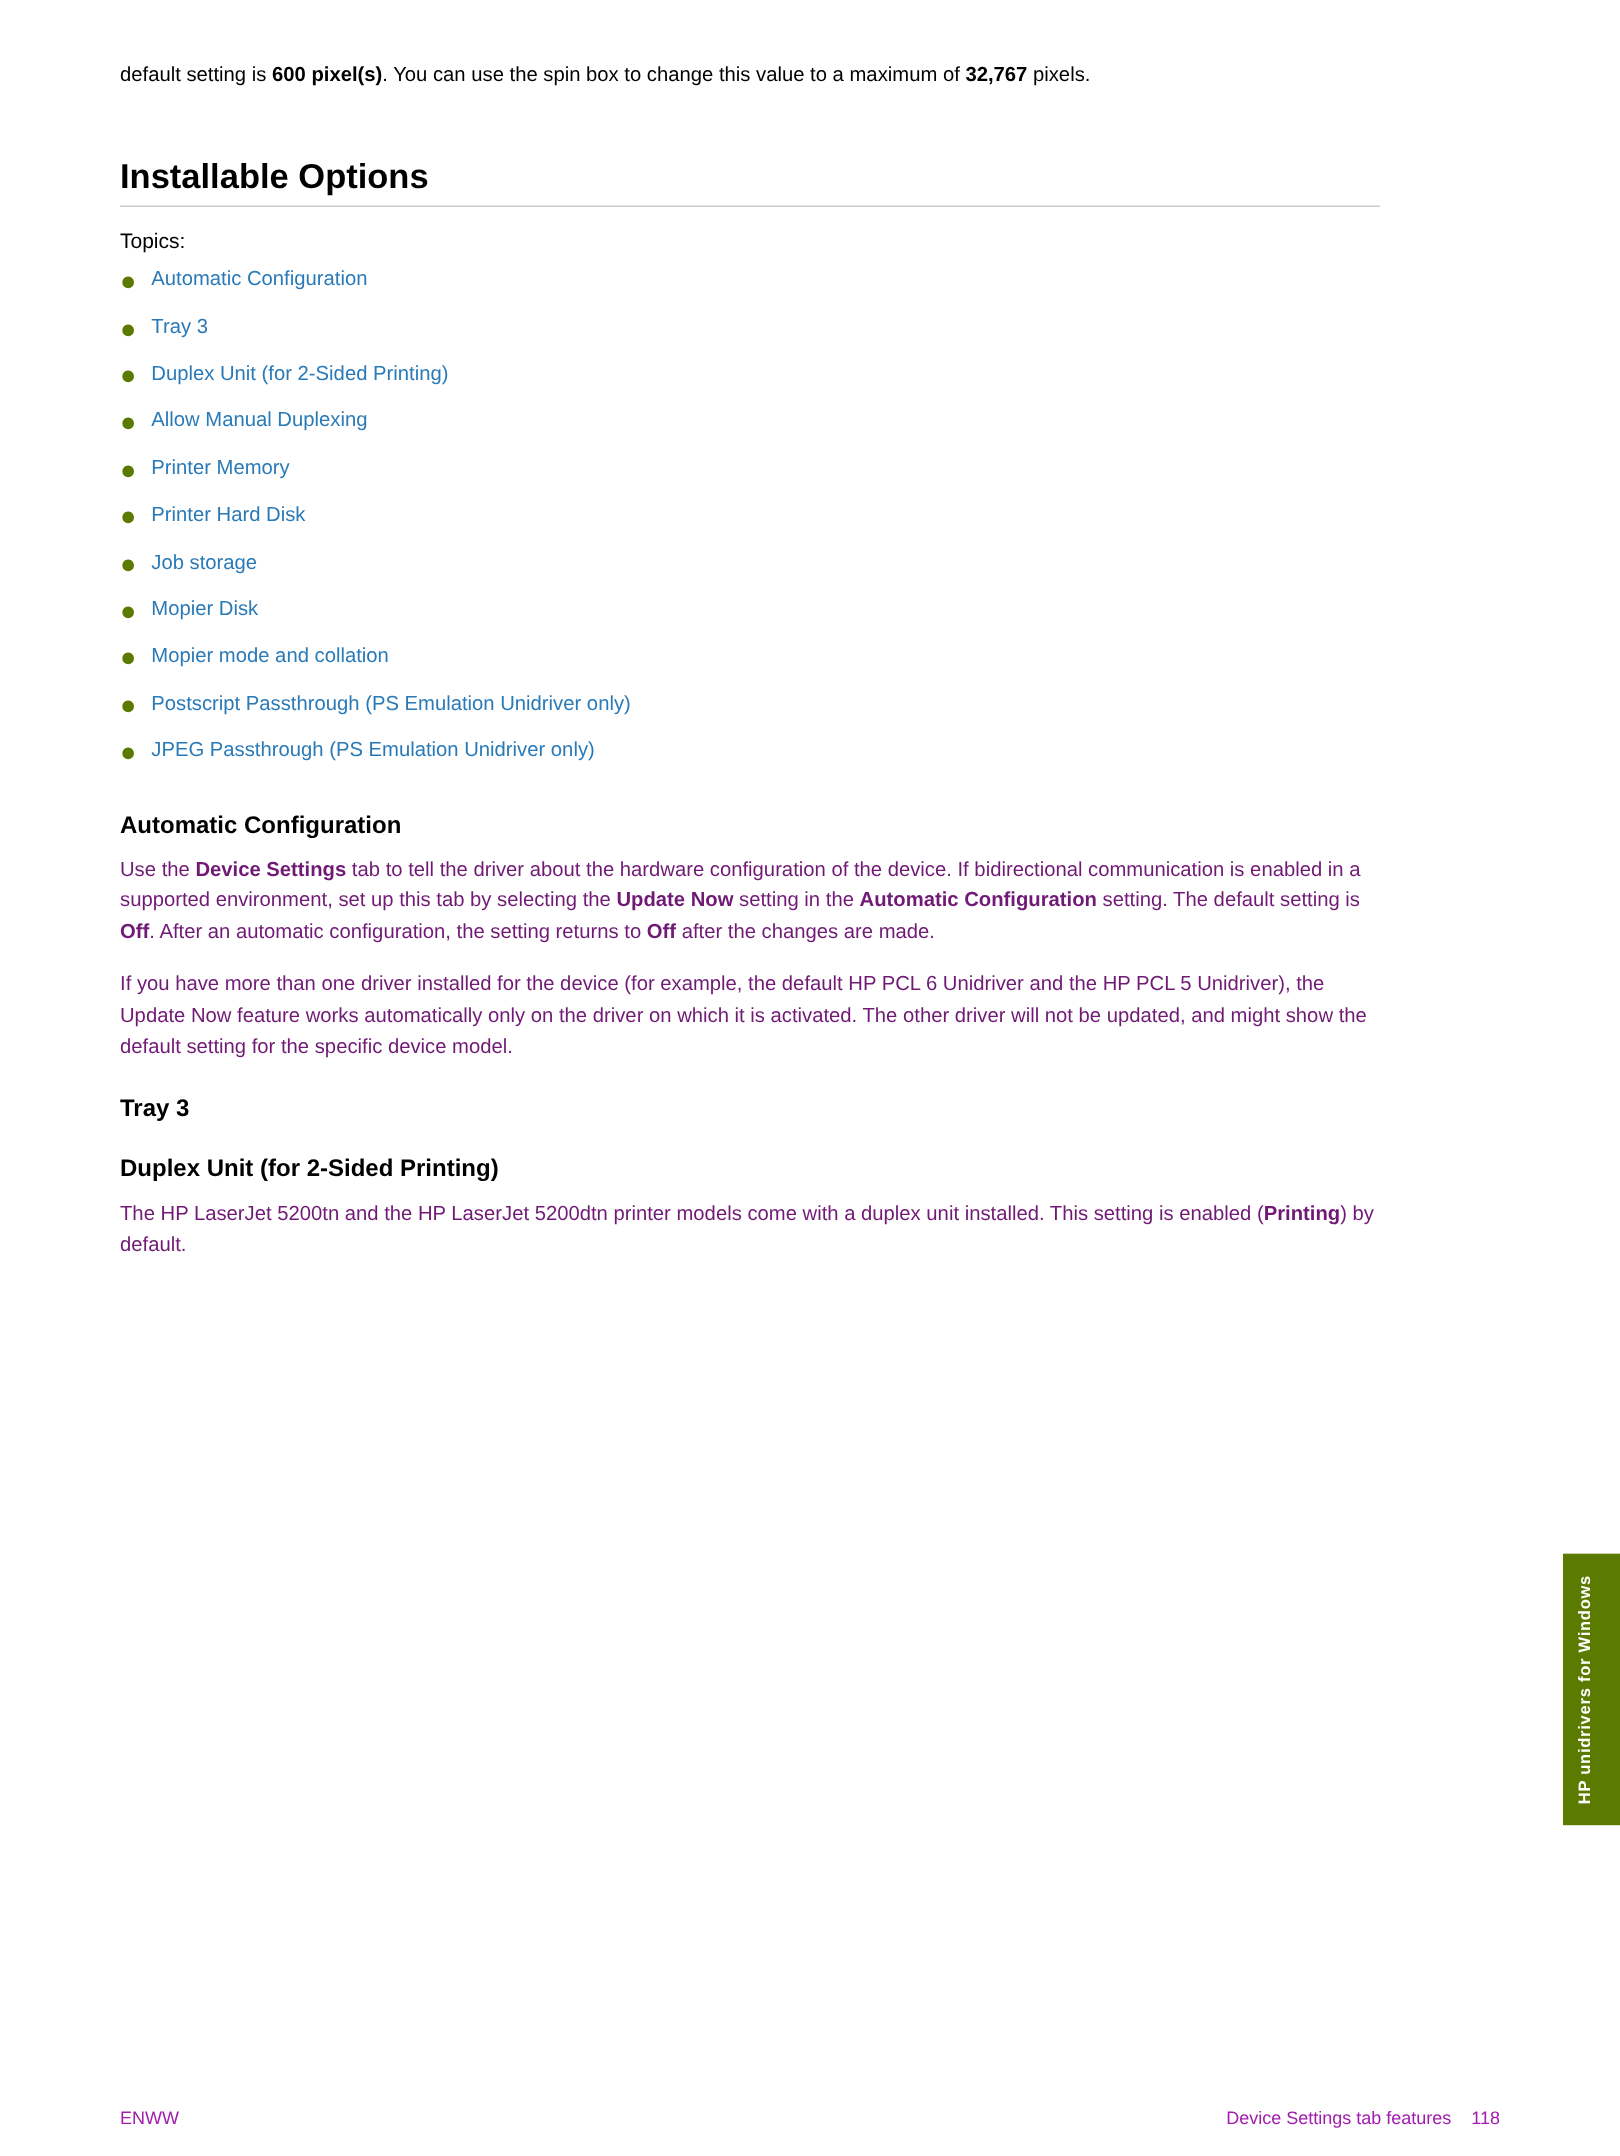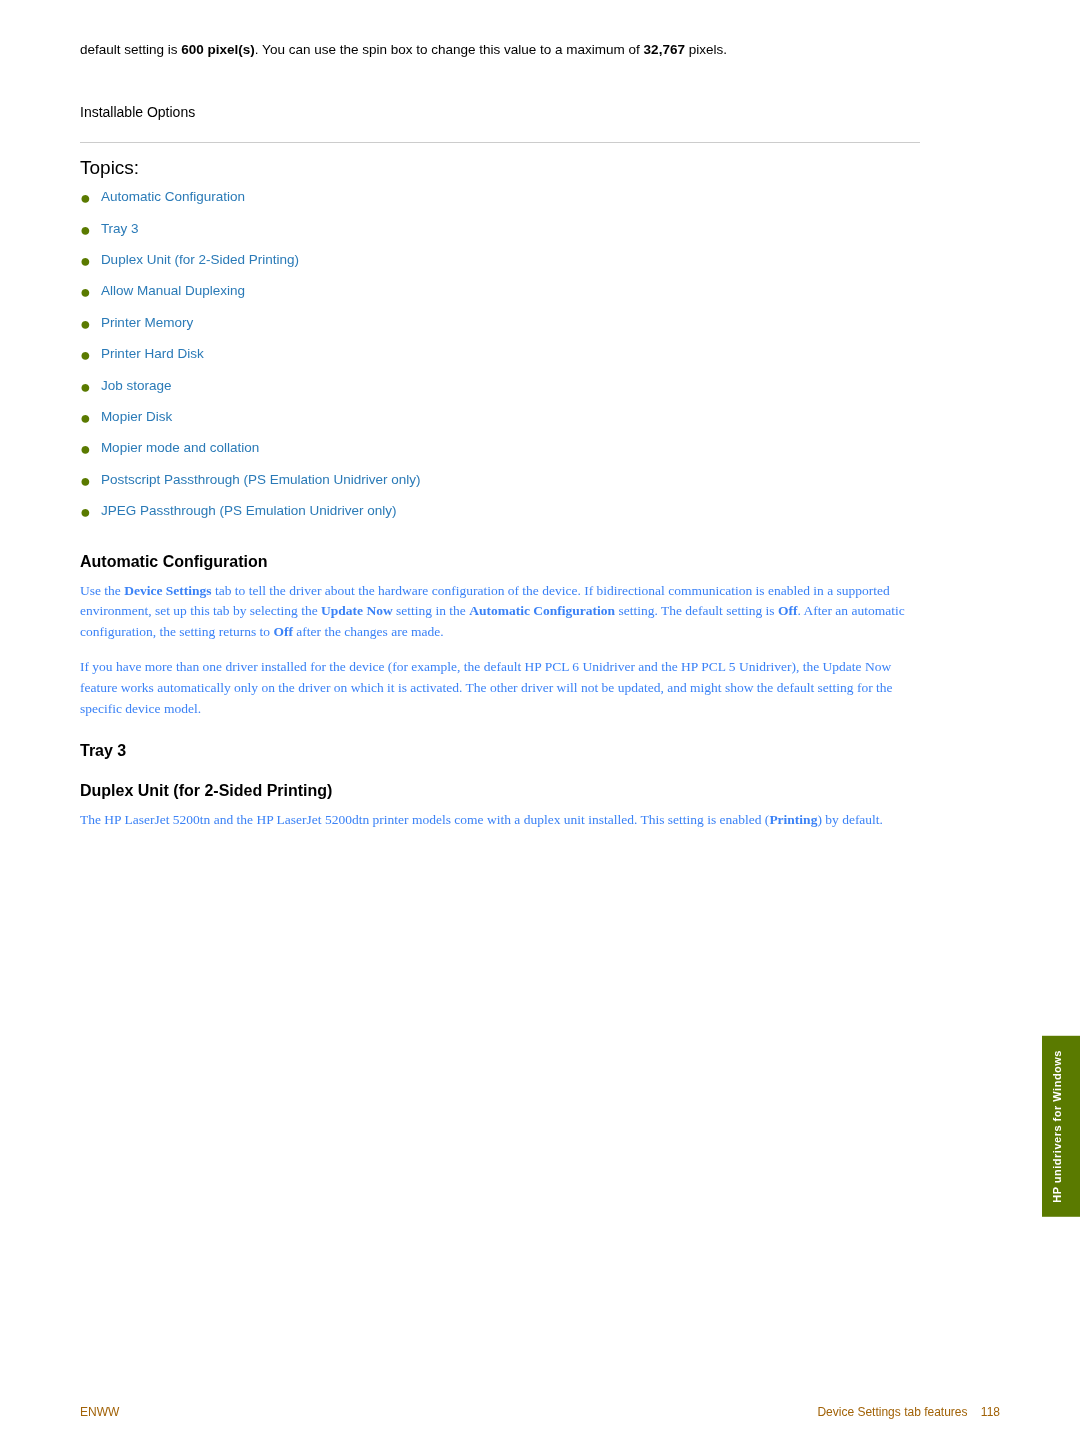--- a/index.html
+++ b/index.html
@@ -19,30 +19,30 @@
       max-width: 1000px;
     }
 
     .intro-text {
       margin-bottom: 44px;
       line-height: 1.5;
       font-size: 13.5px;
     }
 
     .section-heading-main {
-      font-size: 14px;
-      font-weight: normal;
+      font-size: 23px;
+      font-weight: bold;
       color: #000000;
       border-bottom: 1px solid #cccccc;
-      padding-bottom: 22px;
+      padding-bottom: 6px;
       margin-bottom: 14px;
     }
 
     .topics-label {
-      font-size: 19px;
+      font-size: 14px;
       margin-bottom: 10px;
     }
 
     .topics-list {
       list-style: none;
       margin-bottom: 28px;
     }
 
     .topics-list li {
       display: flex;
@@ -69,42 +69,41 @@
       font-weight: bold;
       color: #000000;
       margin-bottom: 10px;
       margin-top: 6px;
     }
 
     .body-text {
       font-size: 13.5px;
       line-height: 1.55;
       margin-bottom: 14px;
-      color: #3b82f6;
-      font-family: Liberation Serif, serif;
+      color: #701a75;
     }
 
     .body-text b {
       font-weight: bold;
     }
 
     .section-block {
       margin-bottom: 22px;
     }
 
     .footer-bar {
       position: absolute;
       bottom: 0;
       left: 0;
       right: 0;
       display: flex;
       align-items: flex-end;
       padding: 10px 80px 18px 80px;
       font-size: 12px;
-      color: #a16207;
+      color: #a21caf;
     }
 
     .footer-left {
       flex: 1;
     }
 
     .footer-right {
       flex: 1;
       text-align: right;
     }

